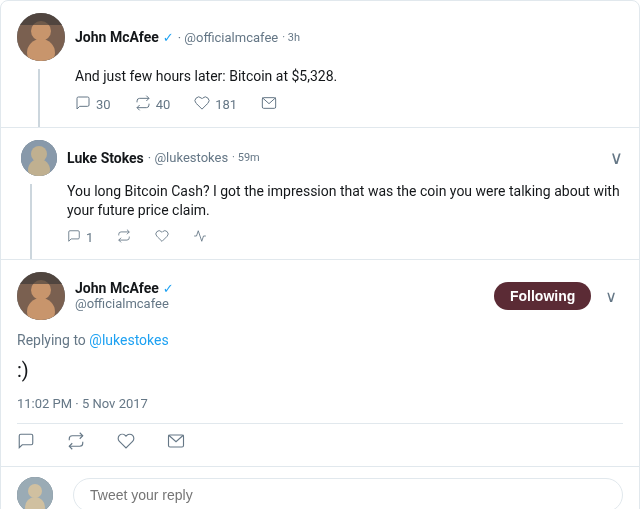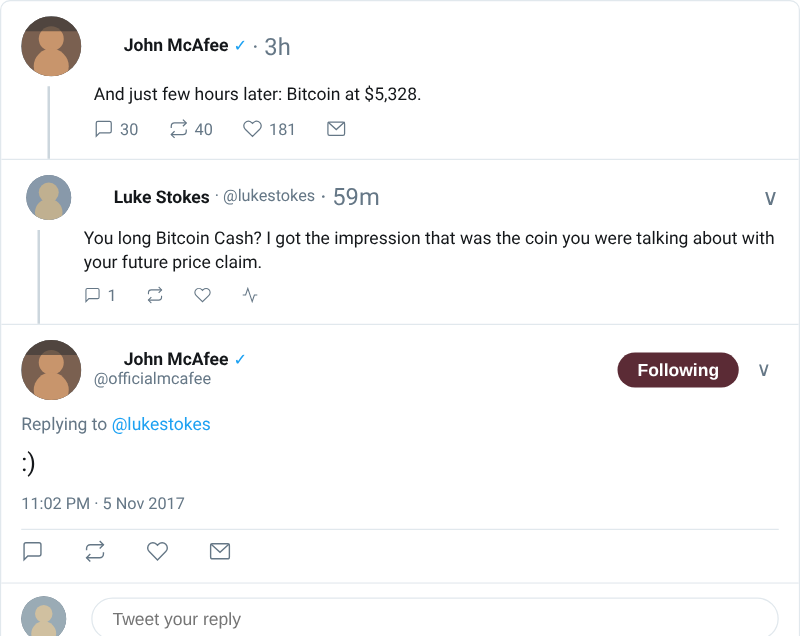--- a/index.html
+++ b/index.html
@@ -55,42 +55,41 @@
     .user-info {
       display: flex;
       flex-direction: column;
       flex: 1;
     }
 
     .user-name-row {
       display: flex;
       align-items: center;
       gap: 4px;
-      margin-left: 24px;
     }
 
     .user-name {
       font-weight: 700;
       color: #14171a;
       font-size: 14px;
     }
 
     .verified-icon {
       color: #1da1f2;
       font-size: 13px;
     }
 
     .user-handle {
       color: #657786;
       font-size: 13px;
     }
 
     .tweet-time {
       color: #657786;
-      font-size: 19px;
+      font-size: 11px;
     }
 
     .tweet-content {
       margin-left: 58px;
       color: #14171a;
       font-size: 14px;
       line-height: 1.4;
       margin-bottom: 8px;
     }
 
@@ -270,20 +269,21 @@
           <rect width="48" height="48" fill="#7a6050"></rect>
           <circle cx="24" cy="18" r="10" fill="#c8956c"></circle>
           <circle cx="24" cy="40" r="14" fill="#c8956c"></circle>
           <rect x="0" y="0" width="48" height="12" fill="#333" opacity="0.6"></rect>
         </svg>
       </div>
       <div class="user-info">
         <div class="user-name-row">
           <span class="user-name">John McAfee</span>
           <span class="verified-icon">✓</span>
+          <span class="user-handle">· <span>@officialmcafee</span></span>
           <span class="tweet-time">· <span>3h</span></span>
         </div>
       </div>
     </div>
     <div class="tweet-content">And just few hours later: Bitcoin at $5,328.</div>
     <div class="tweet-actions">
       <span class="action-item">
         <span class="action-icon">
           <svg width="16" height="16" viewBox="0 0 24 24" fill="none" stroke="currentColor" stroke-width="1.5">
               <path d="M21 15a2 2 0 0 1-2 2H7l-4 4V5a2 2 0 0 1 2-2h14a2 2 0 0 1 2 2z"></path>

